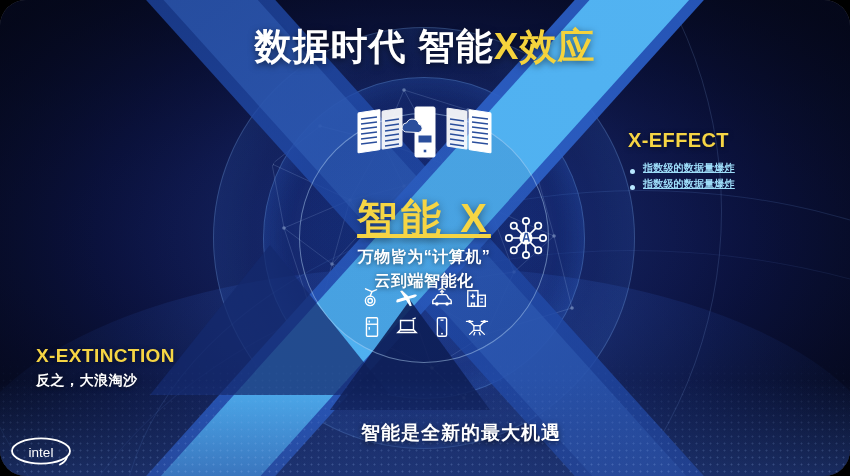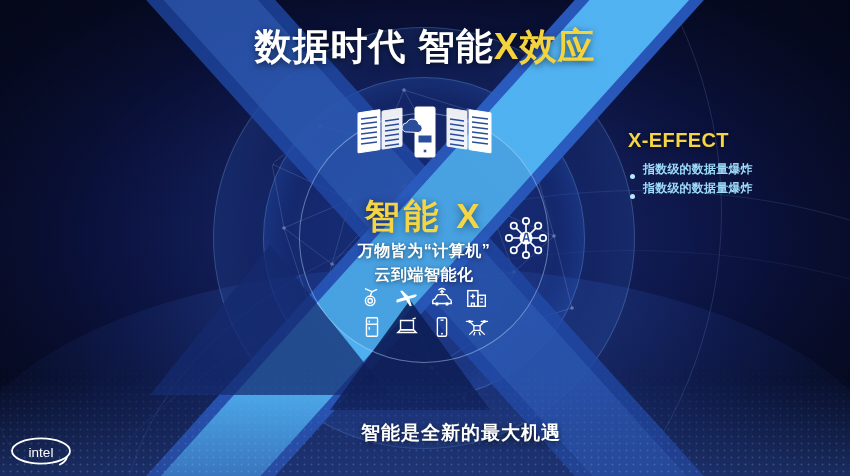--- a/index.html
+++ b/index.html
@@ -7,20 +7,21 @@
     padding: 0;
     background: #000;
   }
   #slide {
     position: relative;
     width: 850px;
     height: 476px;
     overflow: hidden;
     font-family: "Liberation Sans", "DejaVu Sans", sans-serif;
     background: #737373;
+    border-radius: 26px;
   }
 
   
   .bg-base {
     position: absolute;
     inset: 0;
     background:
       radial-gradient(ellipse 62% 78% at 50% 48%, #13205c 0%, #101a4e 38%, #0b1240 62%, #080d2e 85%, #060a24 100%);
   }
   .bg-vignette {
@@ -166,26 +167,27 @@
   .title .accent { color: #f5d33c; }
 
   .center-block {
     position: absolute;
     left: 424px; top: 195px;
     transform: translate(-50%, 0);
     text-align: center;
     width: 300px;
   }
   .center-main {
-    font-size: 35px;
+    font-size: 40px;
     font-weight: bold;
     color: #f6d544;
     letter-spacing: 4px;
     line-height: 1.18;
     text-shadow: 0 2px 8px rgba(0,0,0,0.45);
+    text-decoration: underline;
   }
   .center-sub {
     margin-top: 3px;
     font-size: 16px;
     font-weight: bold;
     color: #ffffff;
     line-height: 1.5;
     letter-spacing: .5px;
     text-shadow: 0 1px 5px rgba(0,0,0,0.55);
   }
@@ -203,26 +205,27 @@
     text-shadow: 0 1px 5px rgba(0,0,0,0.5);
     margin-top: 16px;
   }
   .bullets {
     list-style: none;
     margin: 8px 0 0 0;
     padding: 0;
   }
   .bullets li {
     display: flex;
-    align-items: flex-end;
-    font-size: 12px;
+    align-items: center;
+    font-size: 10px;
     font-weight: bold;
     color: #9ddcf8;
     line-height: 1.62;
     letter-spacing: .2px;
+    text-decoration: underline;
   }
   .bullets li .dot {
     flex: 0 0 auto;
     width: 5px; height: 5px;
     border-radius: 50%;
     background: #b8e7ff;
     margin: 7px 8px 0 2px;
   }
 
   .panel-left {
@@ -527,20 +530,24 @@
         <span class="dot"></span>
         <span>指数级的数据量爆炸</span>
       </li>
       <li>
         <span class="dot"></span>
         <span>指数级的数据量爆炸</span>
       </li>
     </ul>
   </div>
 
+  <div class="panel-left">
+    <div class="heading">X-EXTINCTION</div>
+    <div class="sub">反之，大浪淘沙</div>
+  </div>
 
   <div class="tagline">智能是全新的最大机遇</div>
 
   <div class="intel-logo">
     <svg viewBox="0 0 62 30">
       <ellipse cx="31" cy="15" rx="29" ry="12.6" fill="none" stroke="#ffffff" stroke-width="1.8"></ellipse>
       <path d="M57,21 C56,24.5 53,27 50,28.5" fill="none" stroke="#ffffff" stroke-width="1.8" stroke-linecap="round"></path>
       <text x="31" y="20.5" text-anchor="middle" font-family="Liberation Sans, sans-serif" font-size="13.5" fill="#ffffff">intel</text>
     </svg>
   </div>

